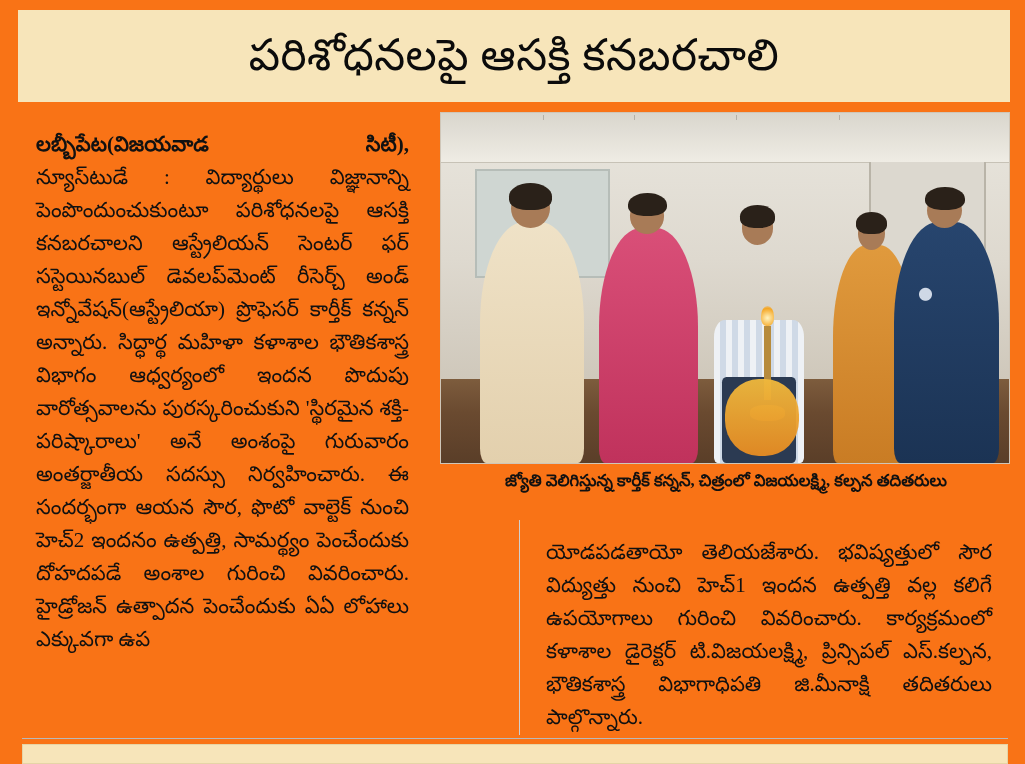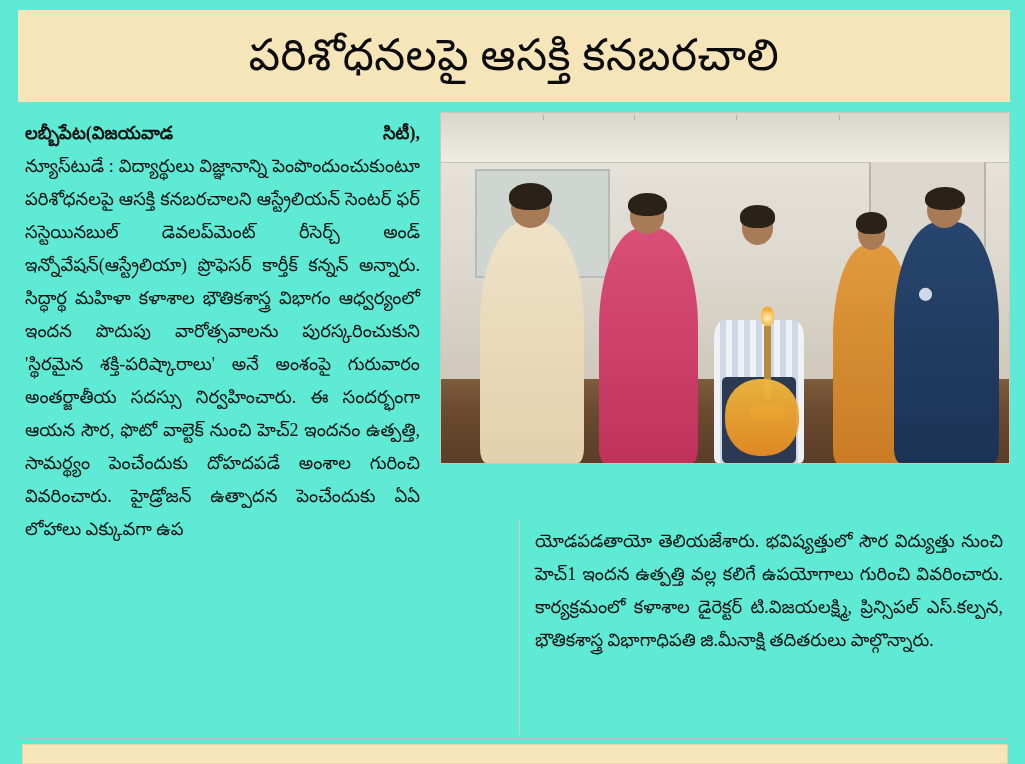--- a/index.html
+++ b/index.html
@@ -12,21 +12,21 @@
     height: 764px;
     font-family: "Liberation Serif", serif;
     color: #111111;
     overflow: hidden;
     position: relative;
   }
   .page {
     position: relative;
     width: 1025px;
     height: 764px;
-    background: #5eead4;
+    background: #f97316;
     box-sizing: border-box;
   }
 
   
   .headline-band {
     position: absolute;
     left: 18px;
     top: 10px;
     width: 992px;
     height: 92px;
@@ -49,26 +49,26 @@
 
   
   .col-left {
     position: absolute;
     left: 20px;
     top: 112px;
     width: 405px;
     height: 420px;
   }
   .body-para {
-    font-size: 18px;
+    font-size: 21px;
     line-height: 33px;
     text-align: justify;
     text-justify: inter-word;
     color: #111;
-    margin: 5px;
+    margin: 16px;
   }
   .body-para .lead {
     font-weight: normal;
   }
   .lead-line {
     display: block;
     font-weight: bold;
     text-align: justify;
     text-align-last: justify;
   }
@@ -296,20 +296,21 @@
       </div>
 
       <div class="person" style="left:79%; width:20%; height:84%;">
         <div class="body-sari" style="left:4%; width:92%; height:82%; background:radial-gradient(circle at 30% 30%, #cfd8e6 0 6px, transparent 7px), linear-gradient(180deg,#27456e,#1b3354);"></div>
         <div class="head" style="left:33%; bottom:80%; width:31%; height:12%;"></div>
         <div class="hair" style="left:31%; bottom:86%; width:35%; height:8%;"></div>
       </div>
     </div>
   </div>
 
+  <div class="caption">జ్యోతి వెలిగిస్తున్న కార్తీక్‌ కన్నన్‌, చిత్రంలో విజయలక్ష్మి, కల్పన తదితరులు</div>
 
   <div class="divider-v"></div>
 
   <div class="col-right">
     <p class="body-para">యోడపడతాయో తెలియజేశారు. భవిష్యత్తులో సౌర విద్యుత్తు నుంచి హెచ్‌1 ఇందన ఉత్పత్తి వల్ల కలిగే ఉపయోగాలు గురించి వివరించారు. కార్యక్రమంలో కళాశాల డైరెక్టర్‌ టి.విజయలక్ష్మి, ప్రిన్సిపల్‌ ఎస్‌.కల్పన, భౌతికశాస్త్ర విభాగాధిపతి జి.మీనాక్షి తదితరులు పాల్గొన్నారు.</p>
   </div>
 
   <div class="rule-top"></div>
   <div class="bottom-band"></div>
 </div>

